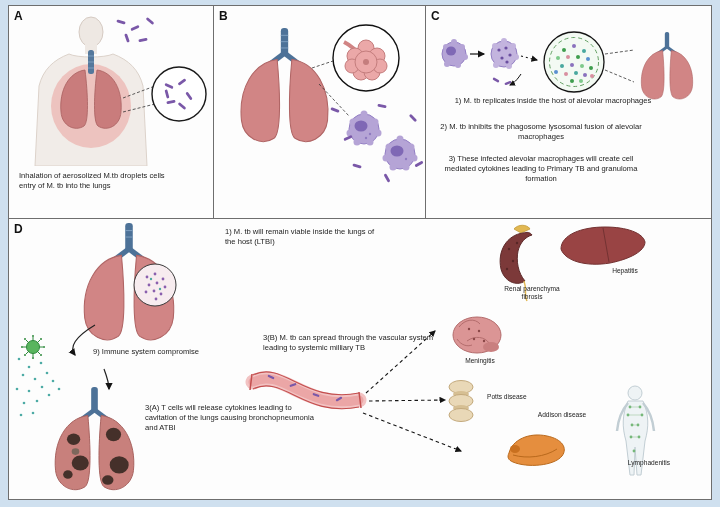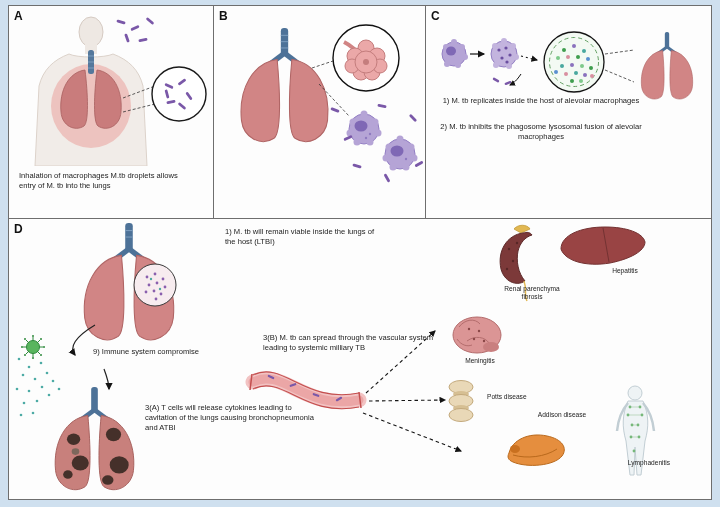--- a/index.html
+++ b/index.html
@@ -48,21 +48,21 @@
       <g>
         <circle cx="170" cy="80" r="27" fill="#ffffff" stroke="#1a1a1a" stroke-width="1.4"></circle>
         <rect x="-4.5" y="-1.4" width="9" height="2.8" rx="1.4" fill="#7a58a8" transform="translate(160,72) rotate(25)"></rect>
         <rect x="-4.5" y="-1.4" width="9" height="2.8" rx="1.4" fill="#7a58a8" transform="translate(173,68) rotate(-35)"></rect>
         <rect x="-4.5" y="-1.4" width="9" height="2.8" rx="1.4" fill="#7a58a8" transform="translate(180,82) rotate(55)"></rect>
         <rect x="-4.5" y="-1.4" width="9" height="2.8" rx="1.4" fill="#7a58a8" transform="translate(162,88) rotate(-10)"></rect>
         <rect x="-4.5" y="-1.4" width="9" height="2.8" rx="1.4" fill="#7a58a8" transform="translate(173,92) rotate(40)"></rect>
         <rect x="-4.5" y="-1.4" width="9" height="2.8" rx="1.4" fill="#7a58a8" transform="translate(158,80) rotate(75)"></rect>
       </g>
     </svg>
-    <div class="cap" style="left:10px;top:165px;width:160px;">Inhalation of macrophages M.tb droplets allows entry of M. tb into the lungs</div>
+    <div class="cap" style="left:10px;top:165px;width:160px;">Inhalation of aerosolized M.tb droplets cells entry of M. tb into the lungs</div>
   </div>
 
   <div class="panel" style="left:213px;top:5px;width:213px;height:214px;">
     <div class="panel-label">B</div>
     <svg style="left:0;top:8px;" width="213" height="172" viewBox="0 0 213 172">
 
       <g transform="translate(18,14) scale(1.05)">
         <path d="M50 24 L34 36" stroke="#4d7298" stroke-width="5"></path>
         <path d="M50 24 L66 36" stroke="#4d7298" stroke-width="5"></path>
         <rect x="46.5" y="0" width="7" height="26" rx="3" fill="#4d7298"></rect>
@@ -194,22 +194,23 @@
       <line x1="179" y1="46" x2="208" y2="58" stroke="#333" stroke-width="0.8" stroke-dasharray="3 2"></line>
 
       <g transform="translate(210,8) scale(0.62)">
         <path d="M50 24 L34 36" stroke="#4d7298" stroke-width="5"></path>
         <path d="M50 24 L66 36" stroke="#4d7298" stroke-width="5"></path>
         <rect x="46.5" y="0" width="7" height="26" rx="3" fill="#4d7298"></rect>
         <path d="M43 30 C20 33 6 58 9 88 C11 105 28 113 40 105 C47 100 46 62 43 30 Z" fill="#d18585" stroke="#b06565"></path>
         <path d="M57 30 C80 33 94 58 91 88 C89 105 72 113 60 105 C53 100 54 62 57 30 Z" fill="#d18585" stroke="#b06565"></path>
       </g>
     </svg>
-    <div class="cap center" style="left:10px;top:90px;width:210px;">1) M. tb replicates inside the host of alevolar macrophages</div>
+    <div class="cap center" style="left:22px;top:90px;width:210px;">1) M. tb replicates inside the host of alevolar macrophages</div>
     <div class="cap center" style="left:10px;top:116px;width:210px;">2) M. tb inhibits the phagosome lysosomal fusion of alevolar macrophages</div>
+    <div class="cap center" style="left:10px;top:148px;width:210px;">3) These infected alevolar macrophages will create cell mediated cytokines leading to Primary TB and granuloma formation</div>
   </div>
 
   <div class="panel" style="left:8px;top:218px;width:704px;height:282px;">
     <div class="panel-label">D</div>
     <svg style="left:0;top:0;" width="702" height="280" viewBox="0 0 702 280">
       <defs>
         <marker id="ad" markerWidth="7" markerHeight="7" refX="5" refY="3" orient="auto">
           <path d="M0 0 L6 3 L0 6 Z" fill="#141414"></path>
         </marker>
       </defs>

